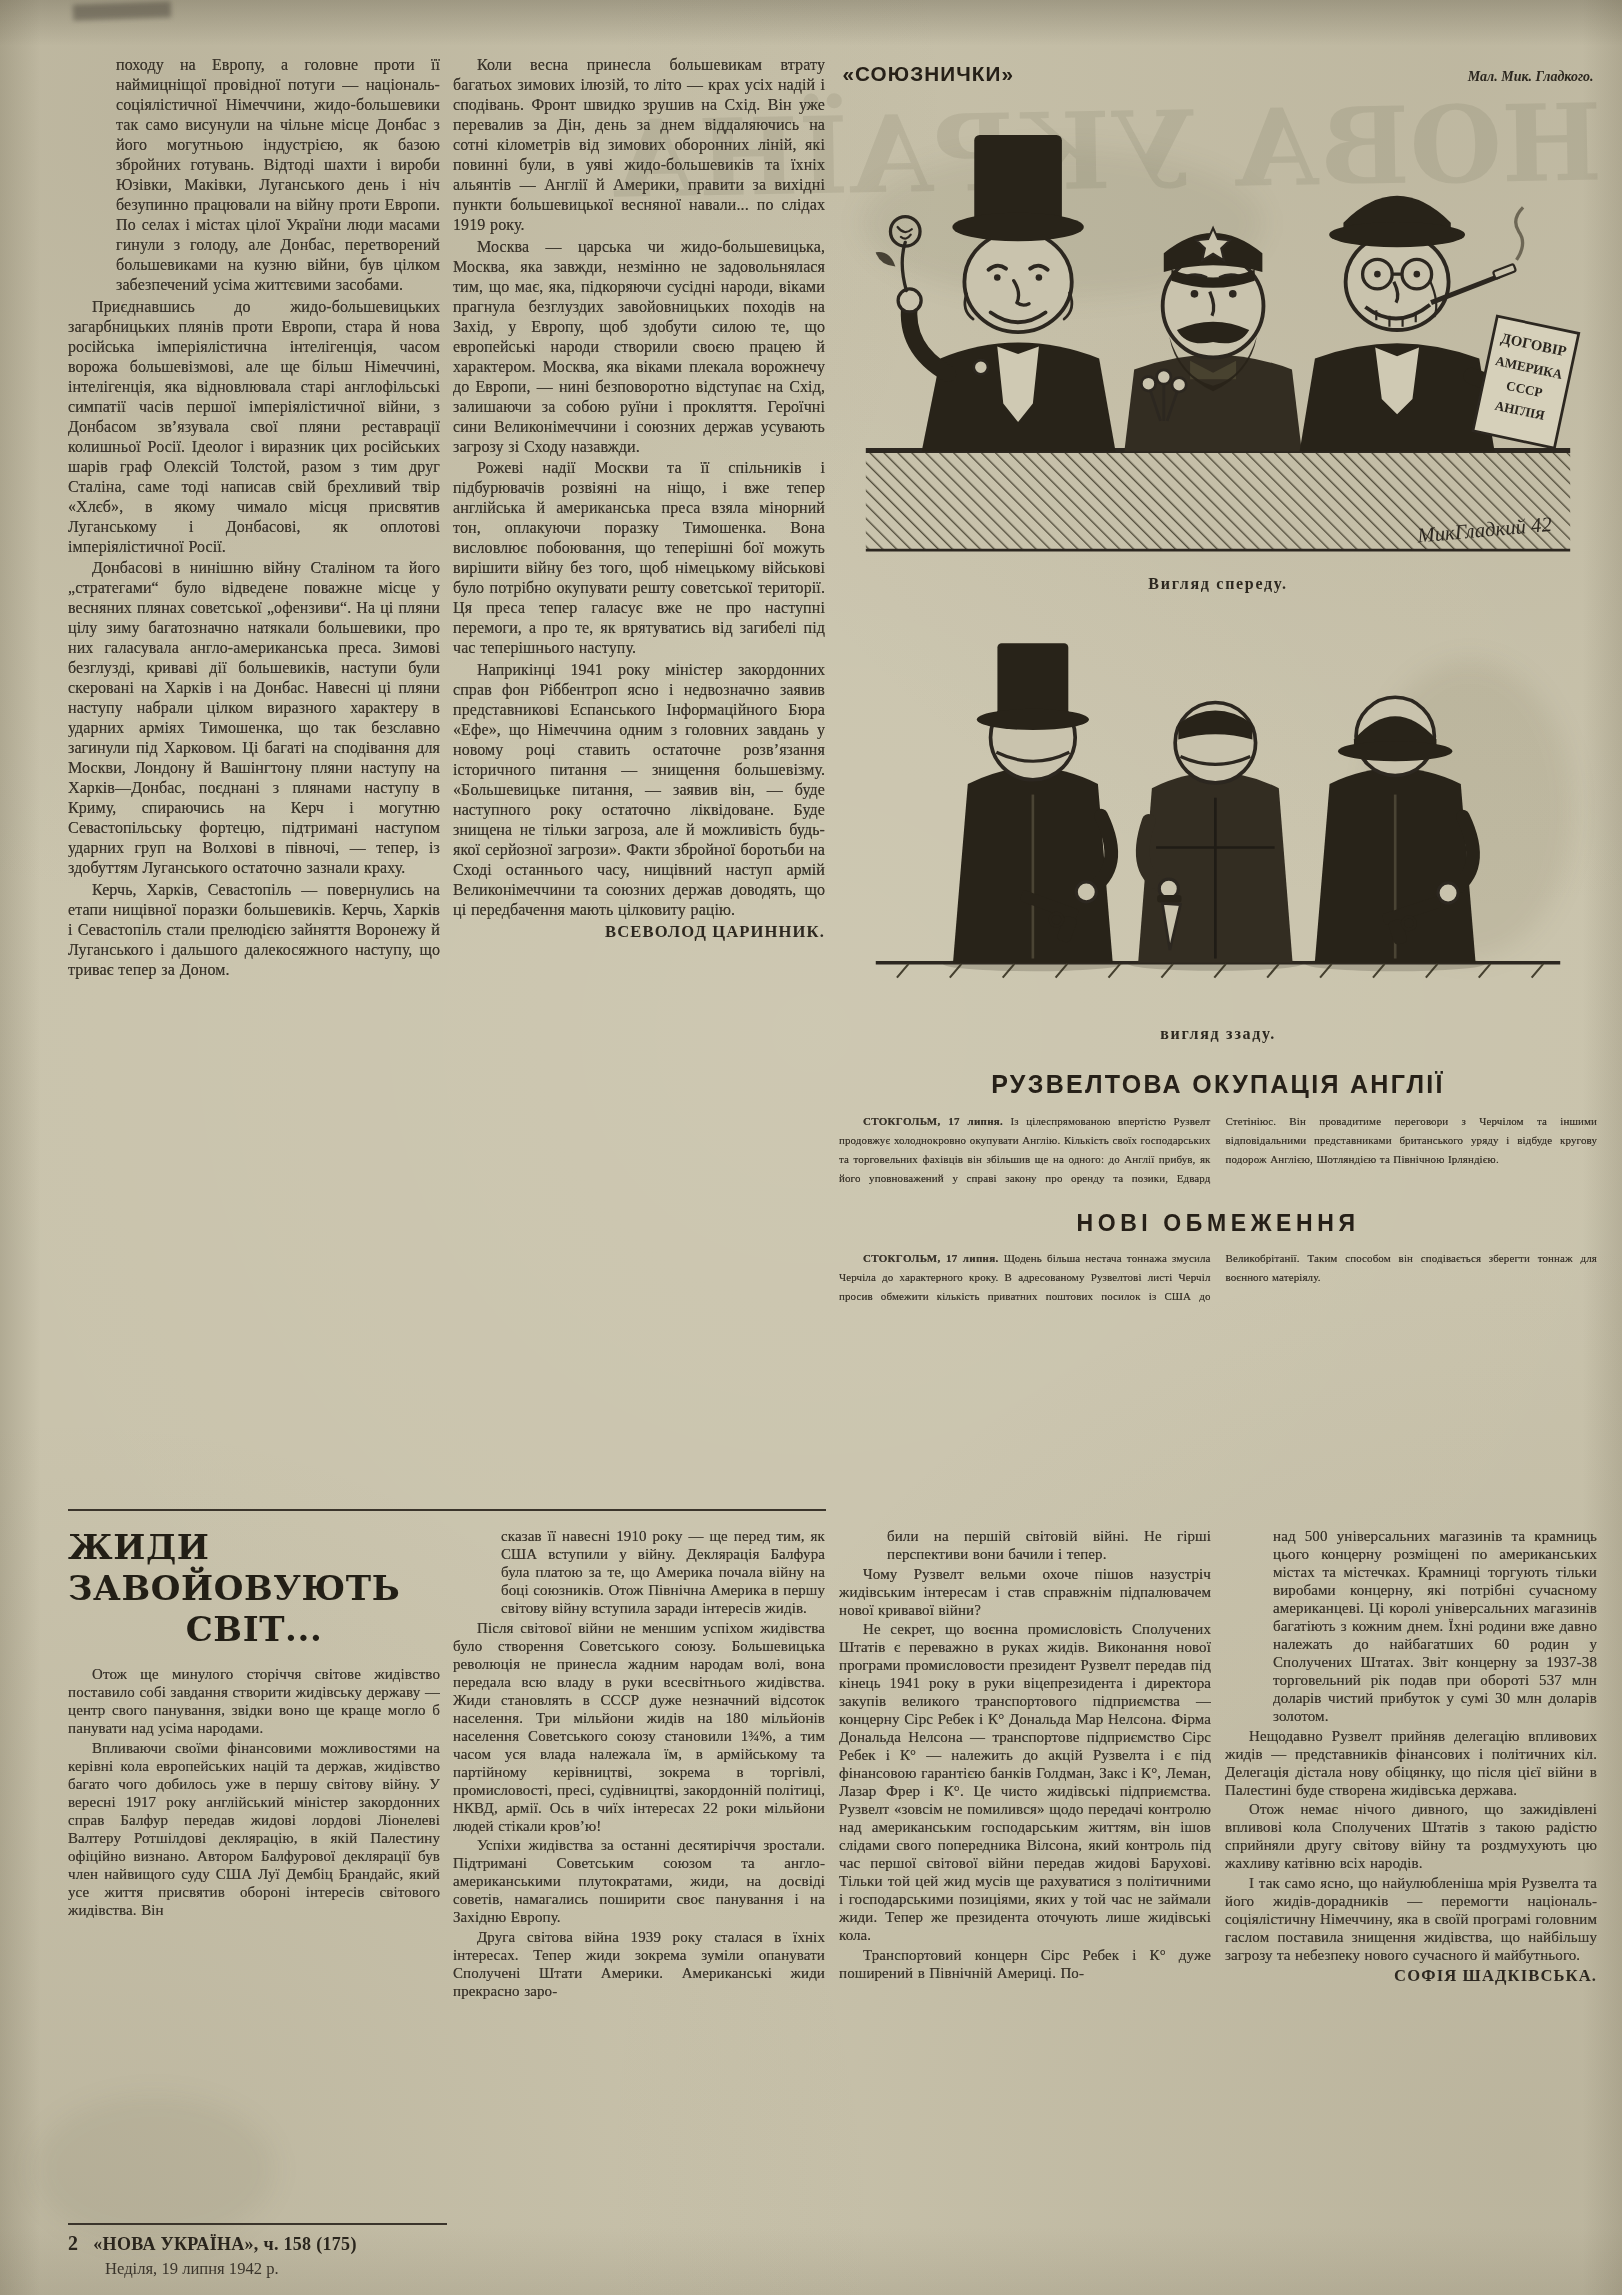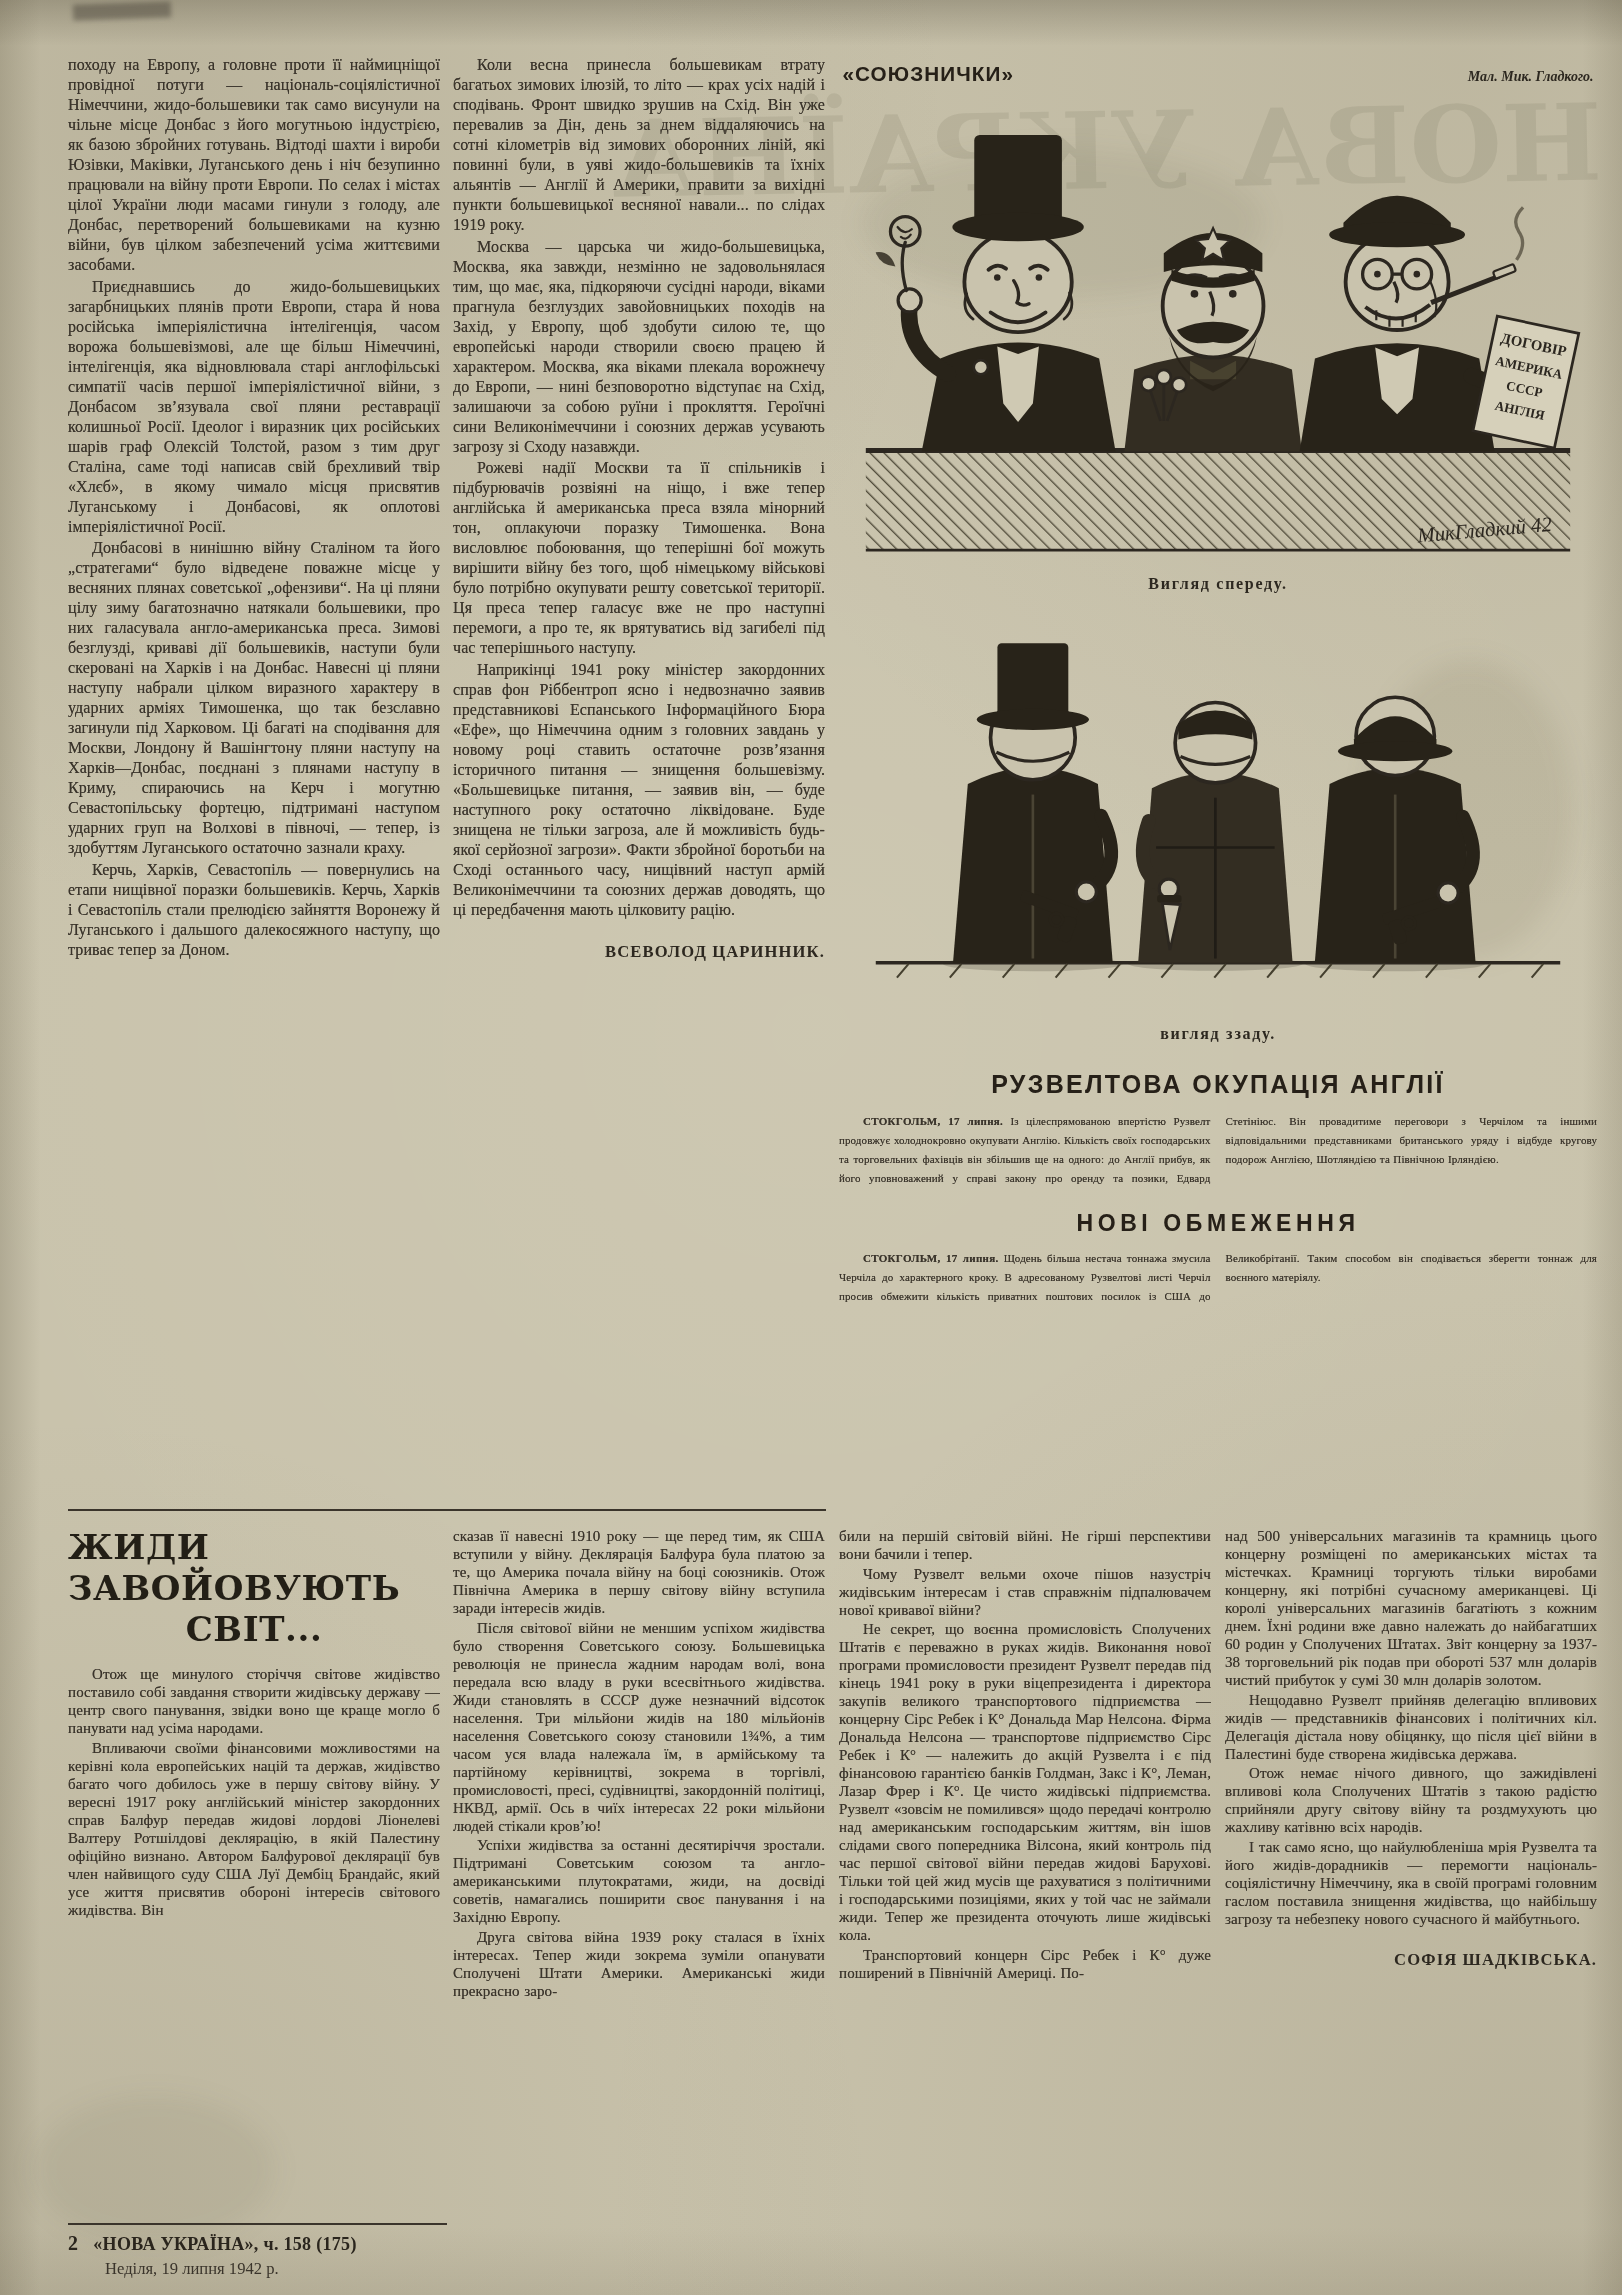--- a/index.html
+++ b/index.html
@@ -17,23 +17,23 @@
       linear-gradient(90deg, rgba(88,80,58,.22) 0, rgba(88,80,58,0) 2.5%, rgba(88,80,58,0) 97.5%, rgba(88,80,58,.18) 100%),
       linear-gradient(0deg, rgba(88,80,58,.12) 0, rgba(88,80,58,0) 3%, rgba(88,80,58,0) 98%, rgba(64,58,42,.28) 100%);
   }
   .col { position:absolute; width:372px; overflow:hidden; }
   .para {
     font-size:16px; line-height:20px; text-align:justify; text-indent:24px;
     margin-bottom:1.7px; letter-spacing:0.1px; word-spacing:0.6px;
     text-shadow:0 0 0.4px rgba(56,50,41,.75);
   }
   .bb .para { font-size:15px; line-height:18px; }
-  .no-indent { text-indent:0; }
+  .no-indent { text-indent:0;margin-left:48px; }
   .dateline { font-weight:bold; letter-spacing:0.3px; }
-  .byline { font-weight:bold; text-align:right; font-size:16.6px; letter-spacing:1.1px; margin-top:22px; color:#2d2820; }
+  .byline { font-weight:bold; text-align:right; font-size:16.6px; letter-spacing:1.1px; margin-top:2px; color:#2d2820; }
   .headline-sans { font-family:"Liberation Sans", sans-serif; font-weight:bold; text-align:center; color:#262018; }
   .caption { text-align:center; font-weight:bold; font-size:16px; letter-spacing:1.7px; color:#2d2820; }
   .rule { position:absolute; background:#3a342b; height:2.3px; }
   .two-col { columns:2; column-gap:15px; }
   .two-col .para { font-size:11px; line-height:19px; }
 
   #top-col1 { left:68px; top:55px; height:1435px; }
   #top-col2 { left:453px; top:55px; height:1447px; }
 
   #cartoon-block { position:absolute; left:839px; top:62px; width:758px; }

